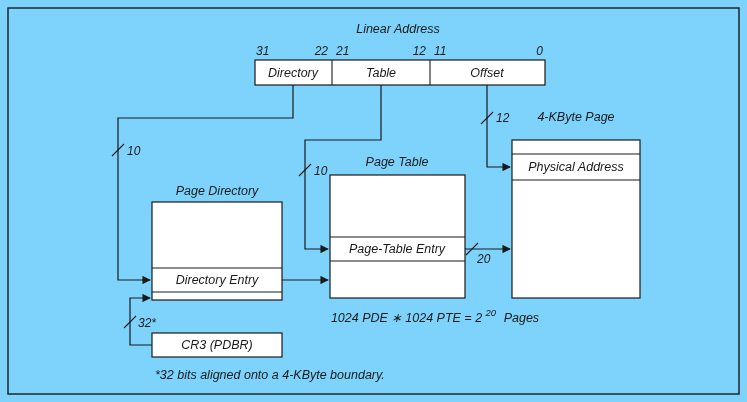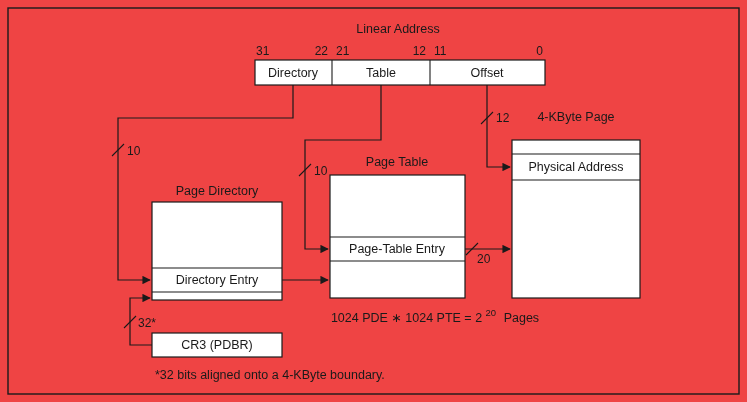--- a/index.html
+++ b/index.html
@@ -1,16 +1,16 @@
 <!DOCTYPE html>
 <html><head>
 <meta charset="utf-8">
 <style>
   html,body { margin:0; padding:0; background:#ffffff; }
-  .page { width:747px; height:402px; background:#ef4444; position:relative; overflow:hidden; }
+  .page { width:747px; height:402px; background:#7dd3fc; position:relative; overflow:hidden;font-style:italic; }
   svg text { font-family:"Liberation Sans", sans-serif; font-size:12.5px; fill:#1a1a1a; }
   svg .bits { font-size:12px; }
   .frame { stroke:#1a1a1a; stroke-width:1.4; fill:none; }
   .box   { stroke:#1a1a1a; stroke-width:1.2; fill:#ffffff; }
   .rowline { stroke:#1a1a1a; stroke-width:1.1; }
   .wire  { stroke:#1a1a1a; stroke-width:1.2; fill:none; }
   .slash { stroke:#1a1a1a; stroke-width:1.1; }
 </style>
 </head>
 <body>

